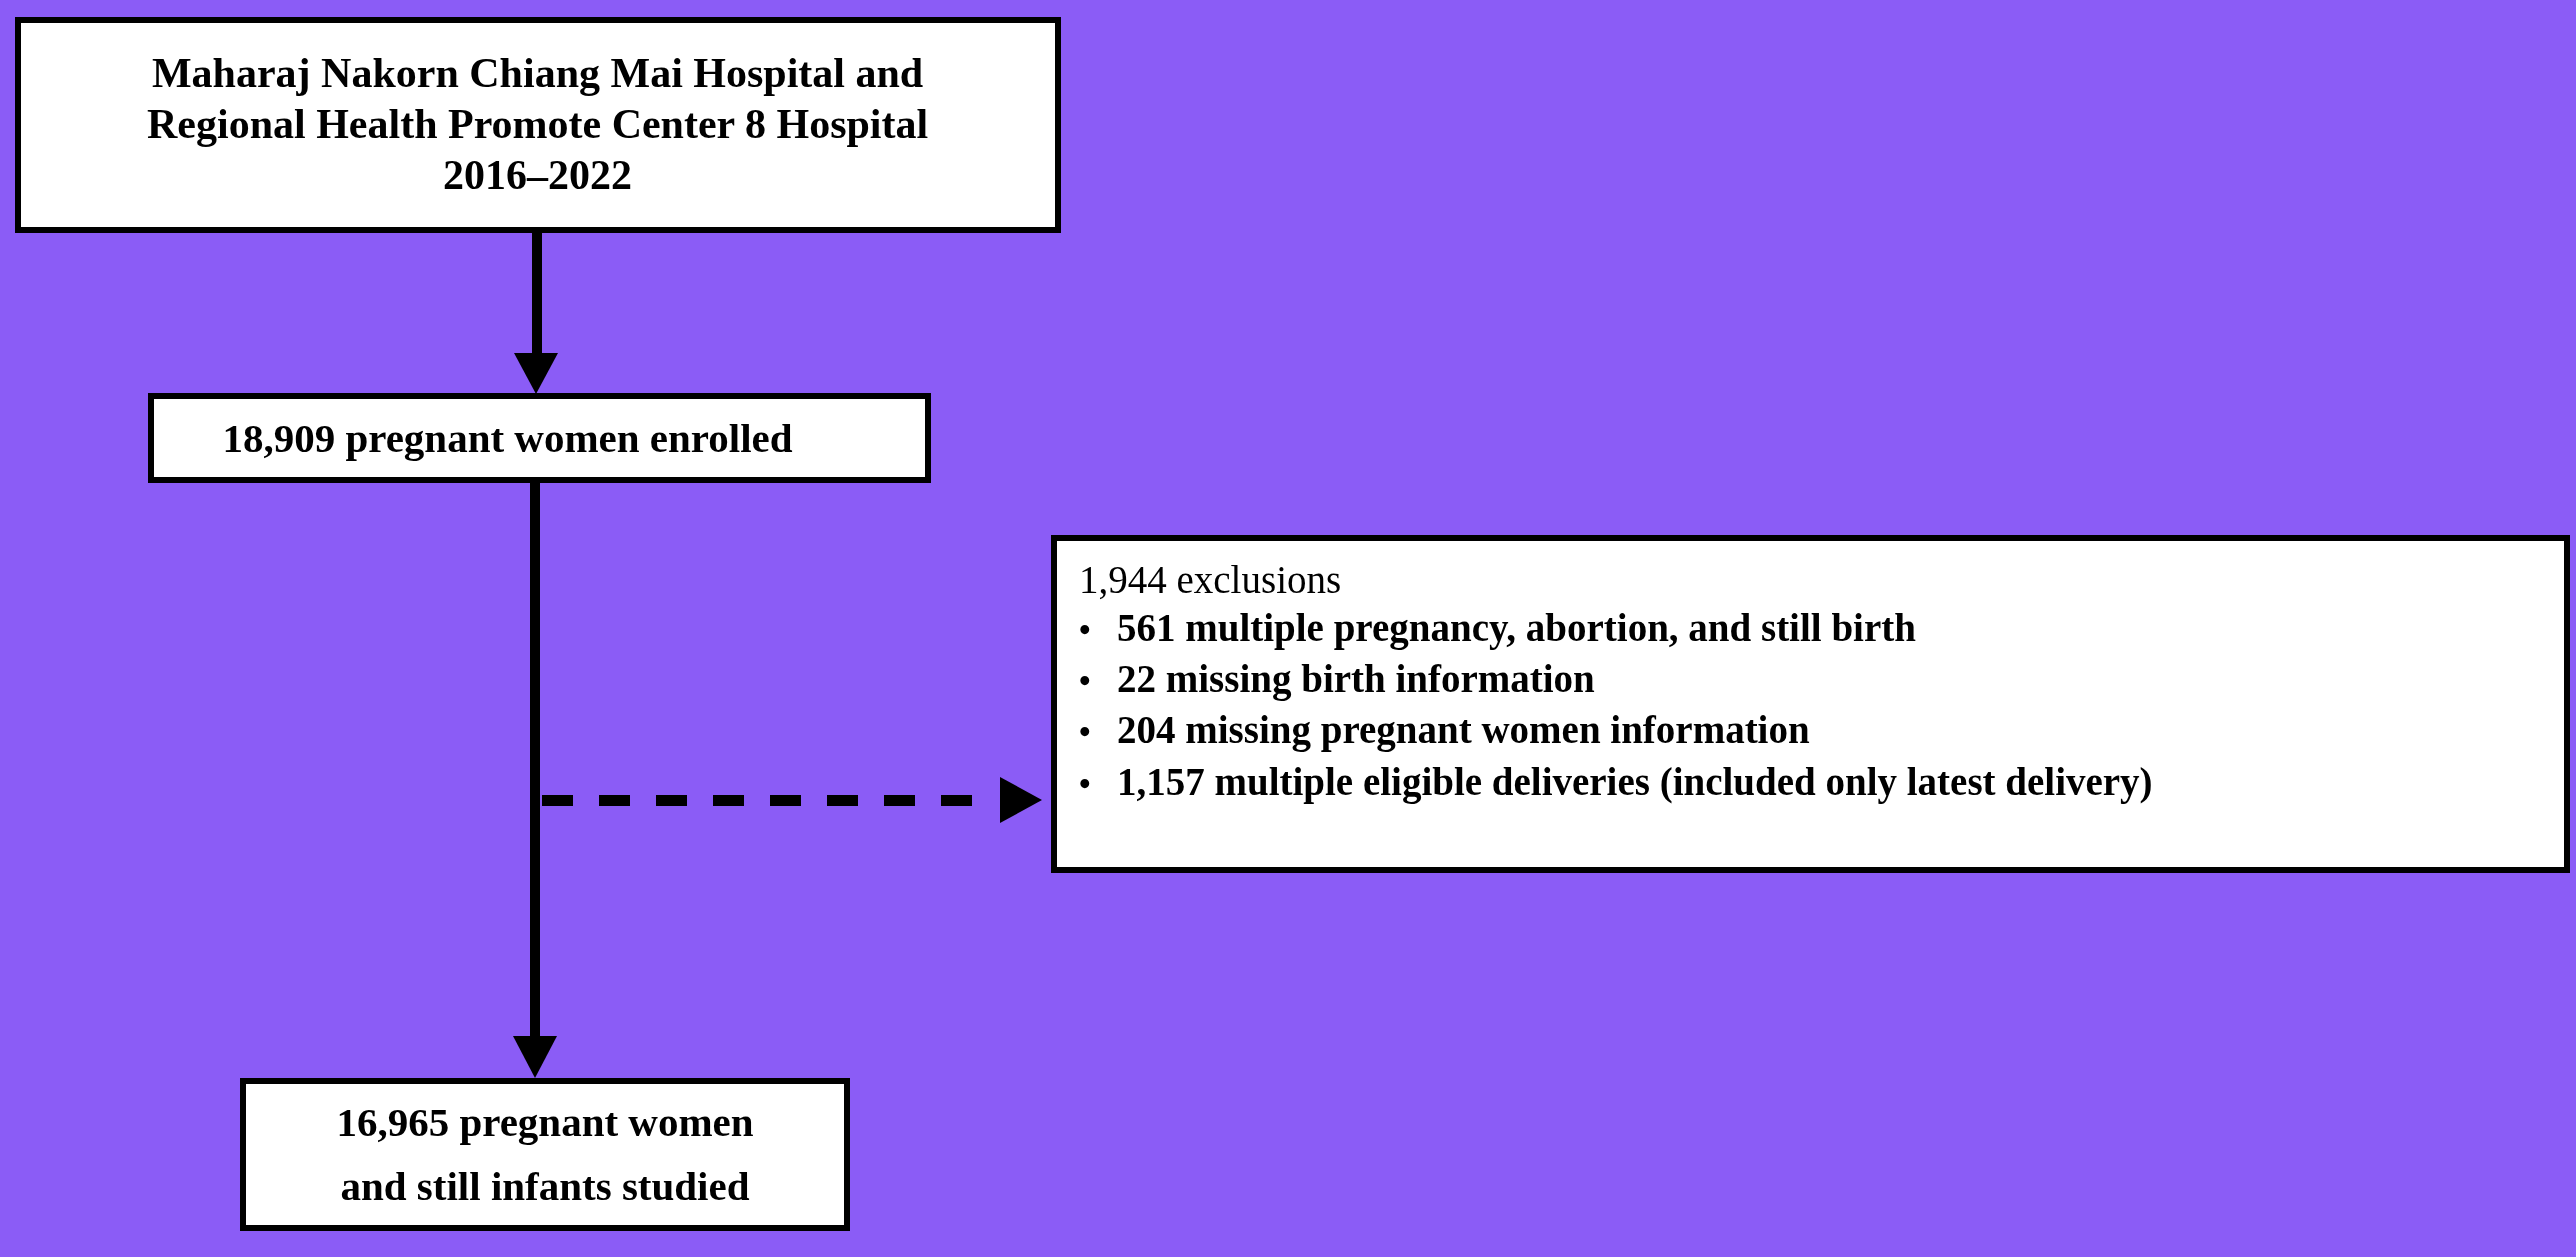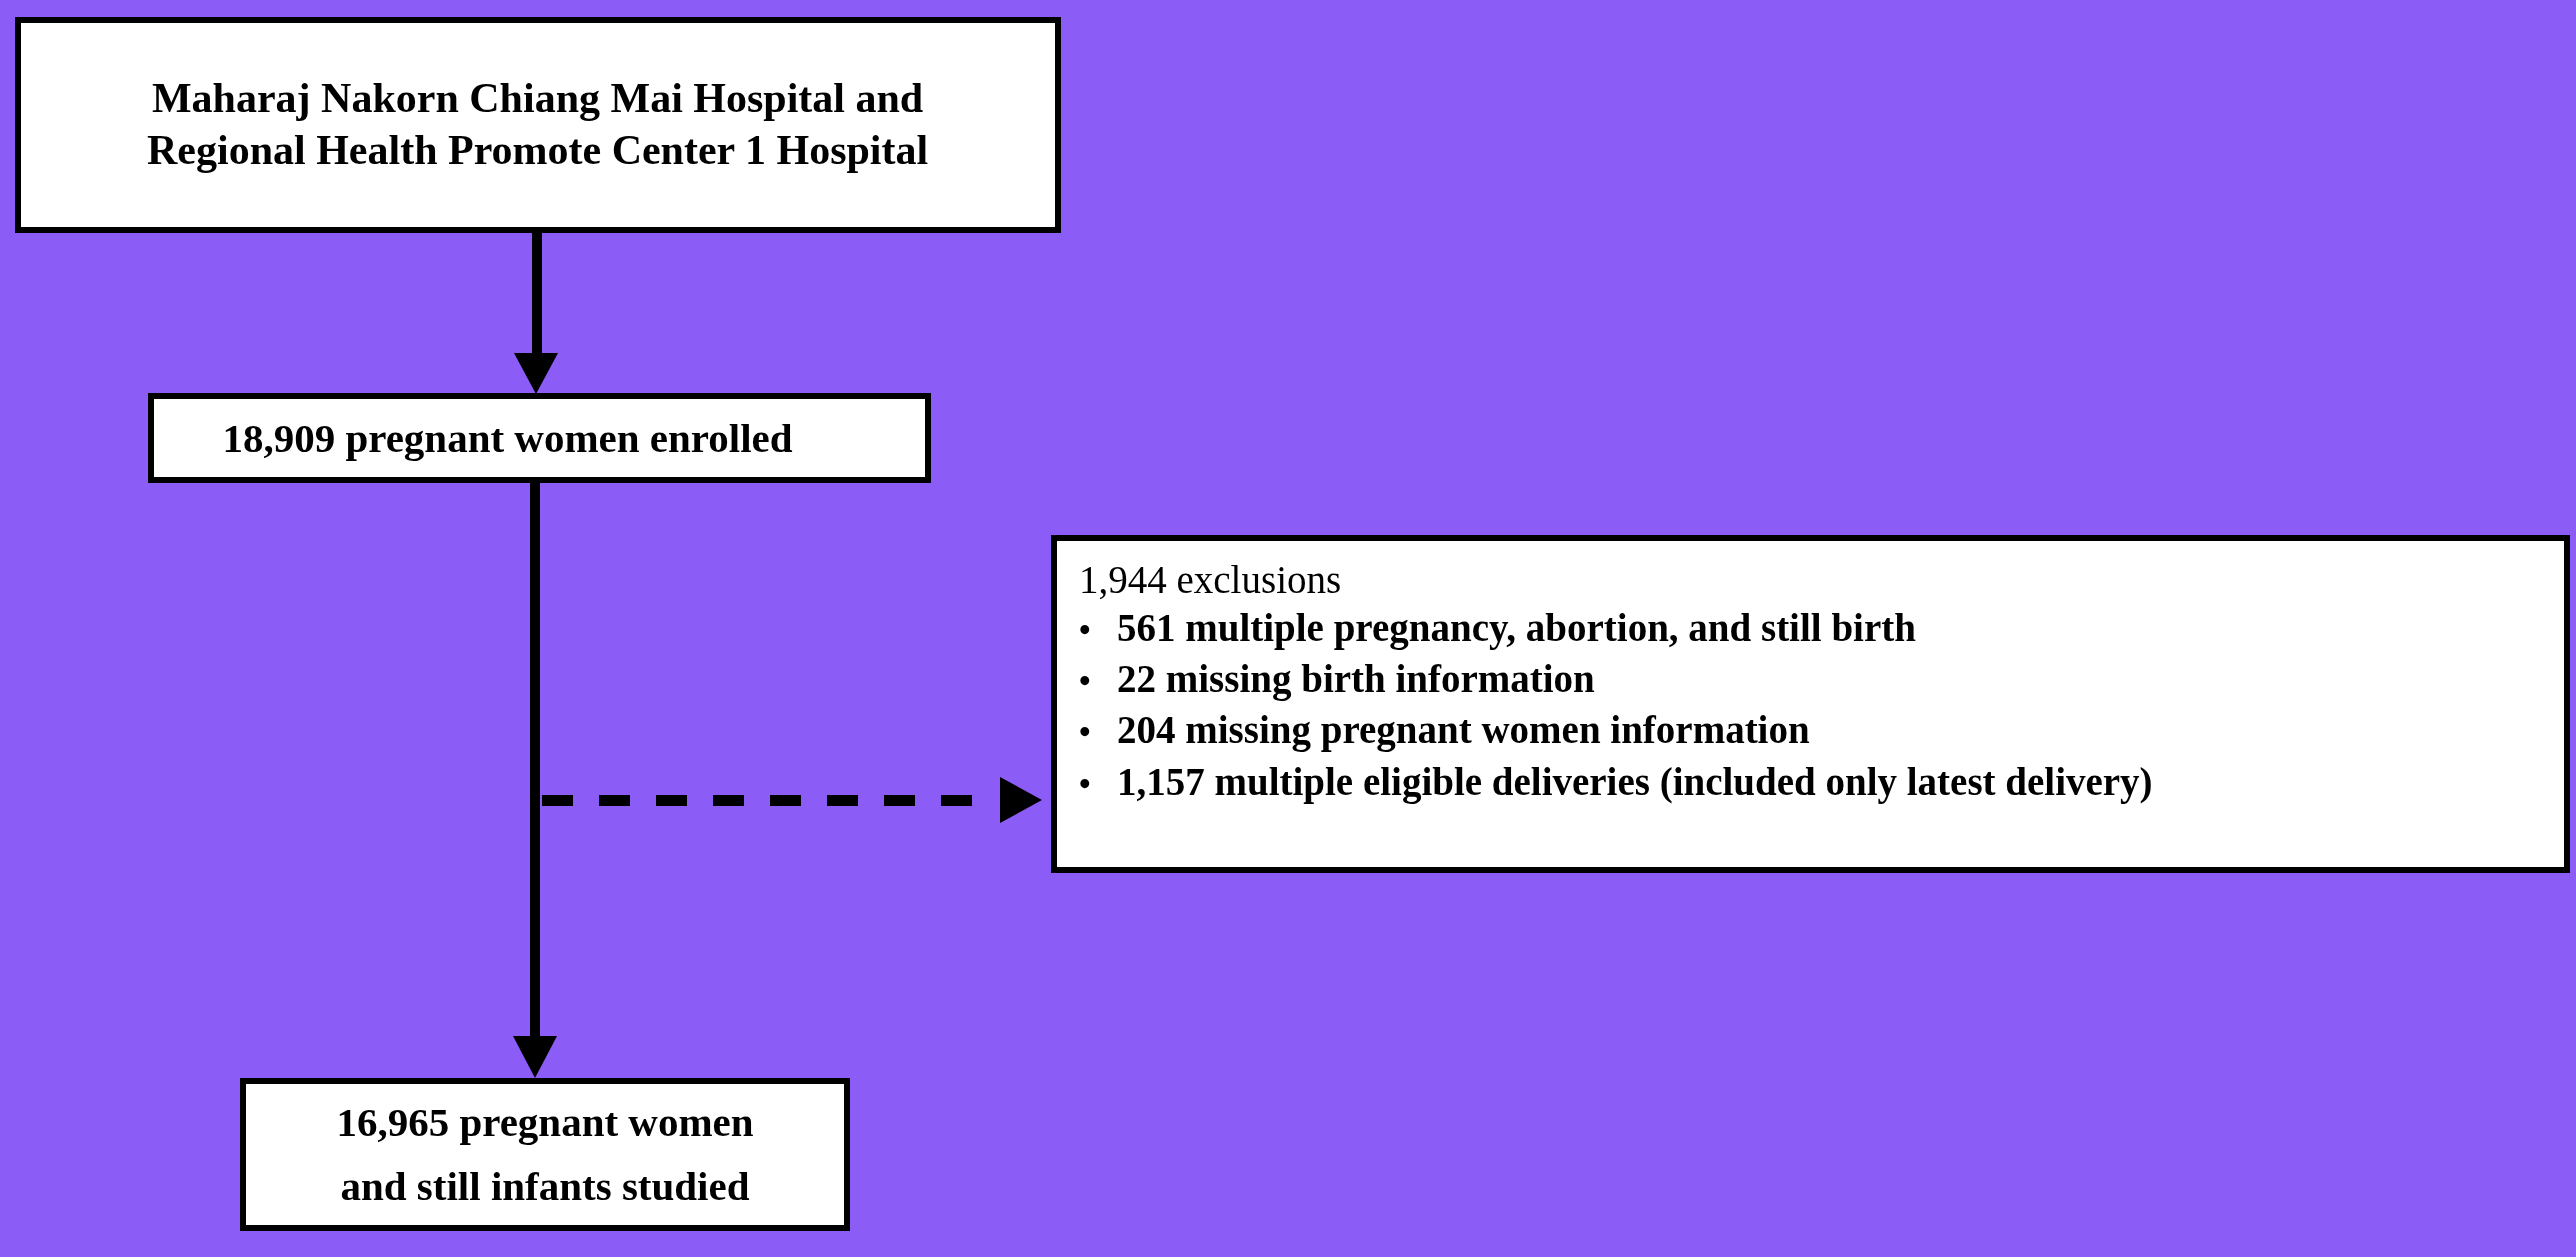--- a/index.html
+++ b/index.html
@@ -185,21 +185,22 @@
     border-left: 42px solid #000000;
   }
 </style>
 </head>
 <body>
 
 <div id="canvas">
 
   <div class="node center" id="box-source">
     <span class="line">Maharaj Nakorn Chiang Mai Hospital and</span>
-    <span class="line">Regional Health Promote Center 1 Hospital</span>
+    <span class="line">Regional Health Promote Center 8 Hospital</span>
+    <span class="line">2016–2022</span>
   </div>
 
   <div class="conn vline" id="conn-source-enrolled"></div>
   <div class="conn" id="arrowhead-enrolled"></div>
 
   <div class="node" id="box-enrolled">
     <span class="line">18,909 pregnant women enrolled</span>
   </div>
 
   <div class="conn vline" id="conn-enrolled-studied"></div>

